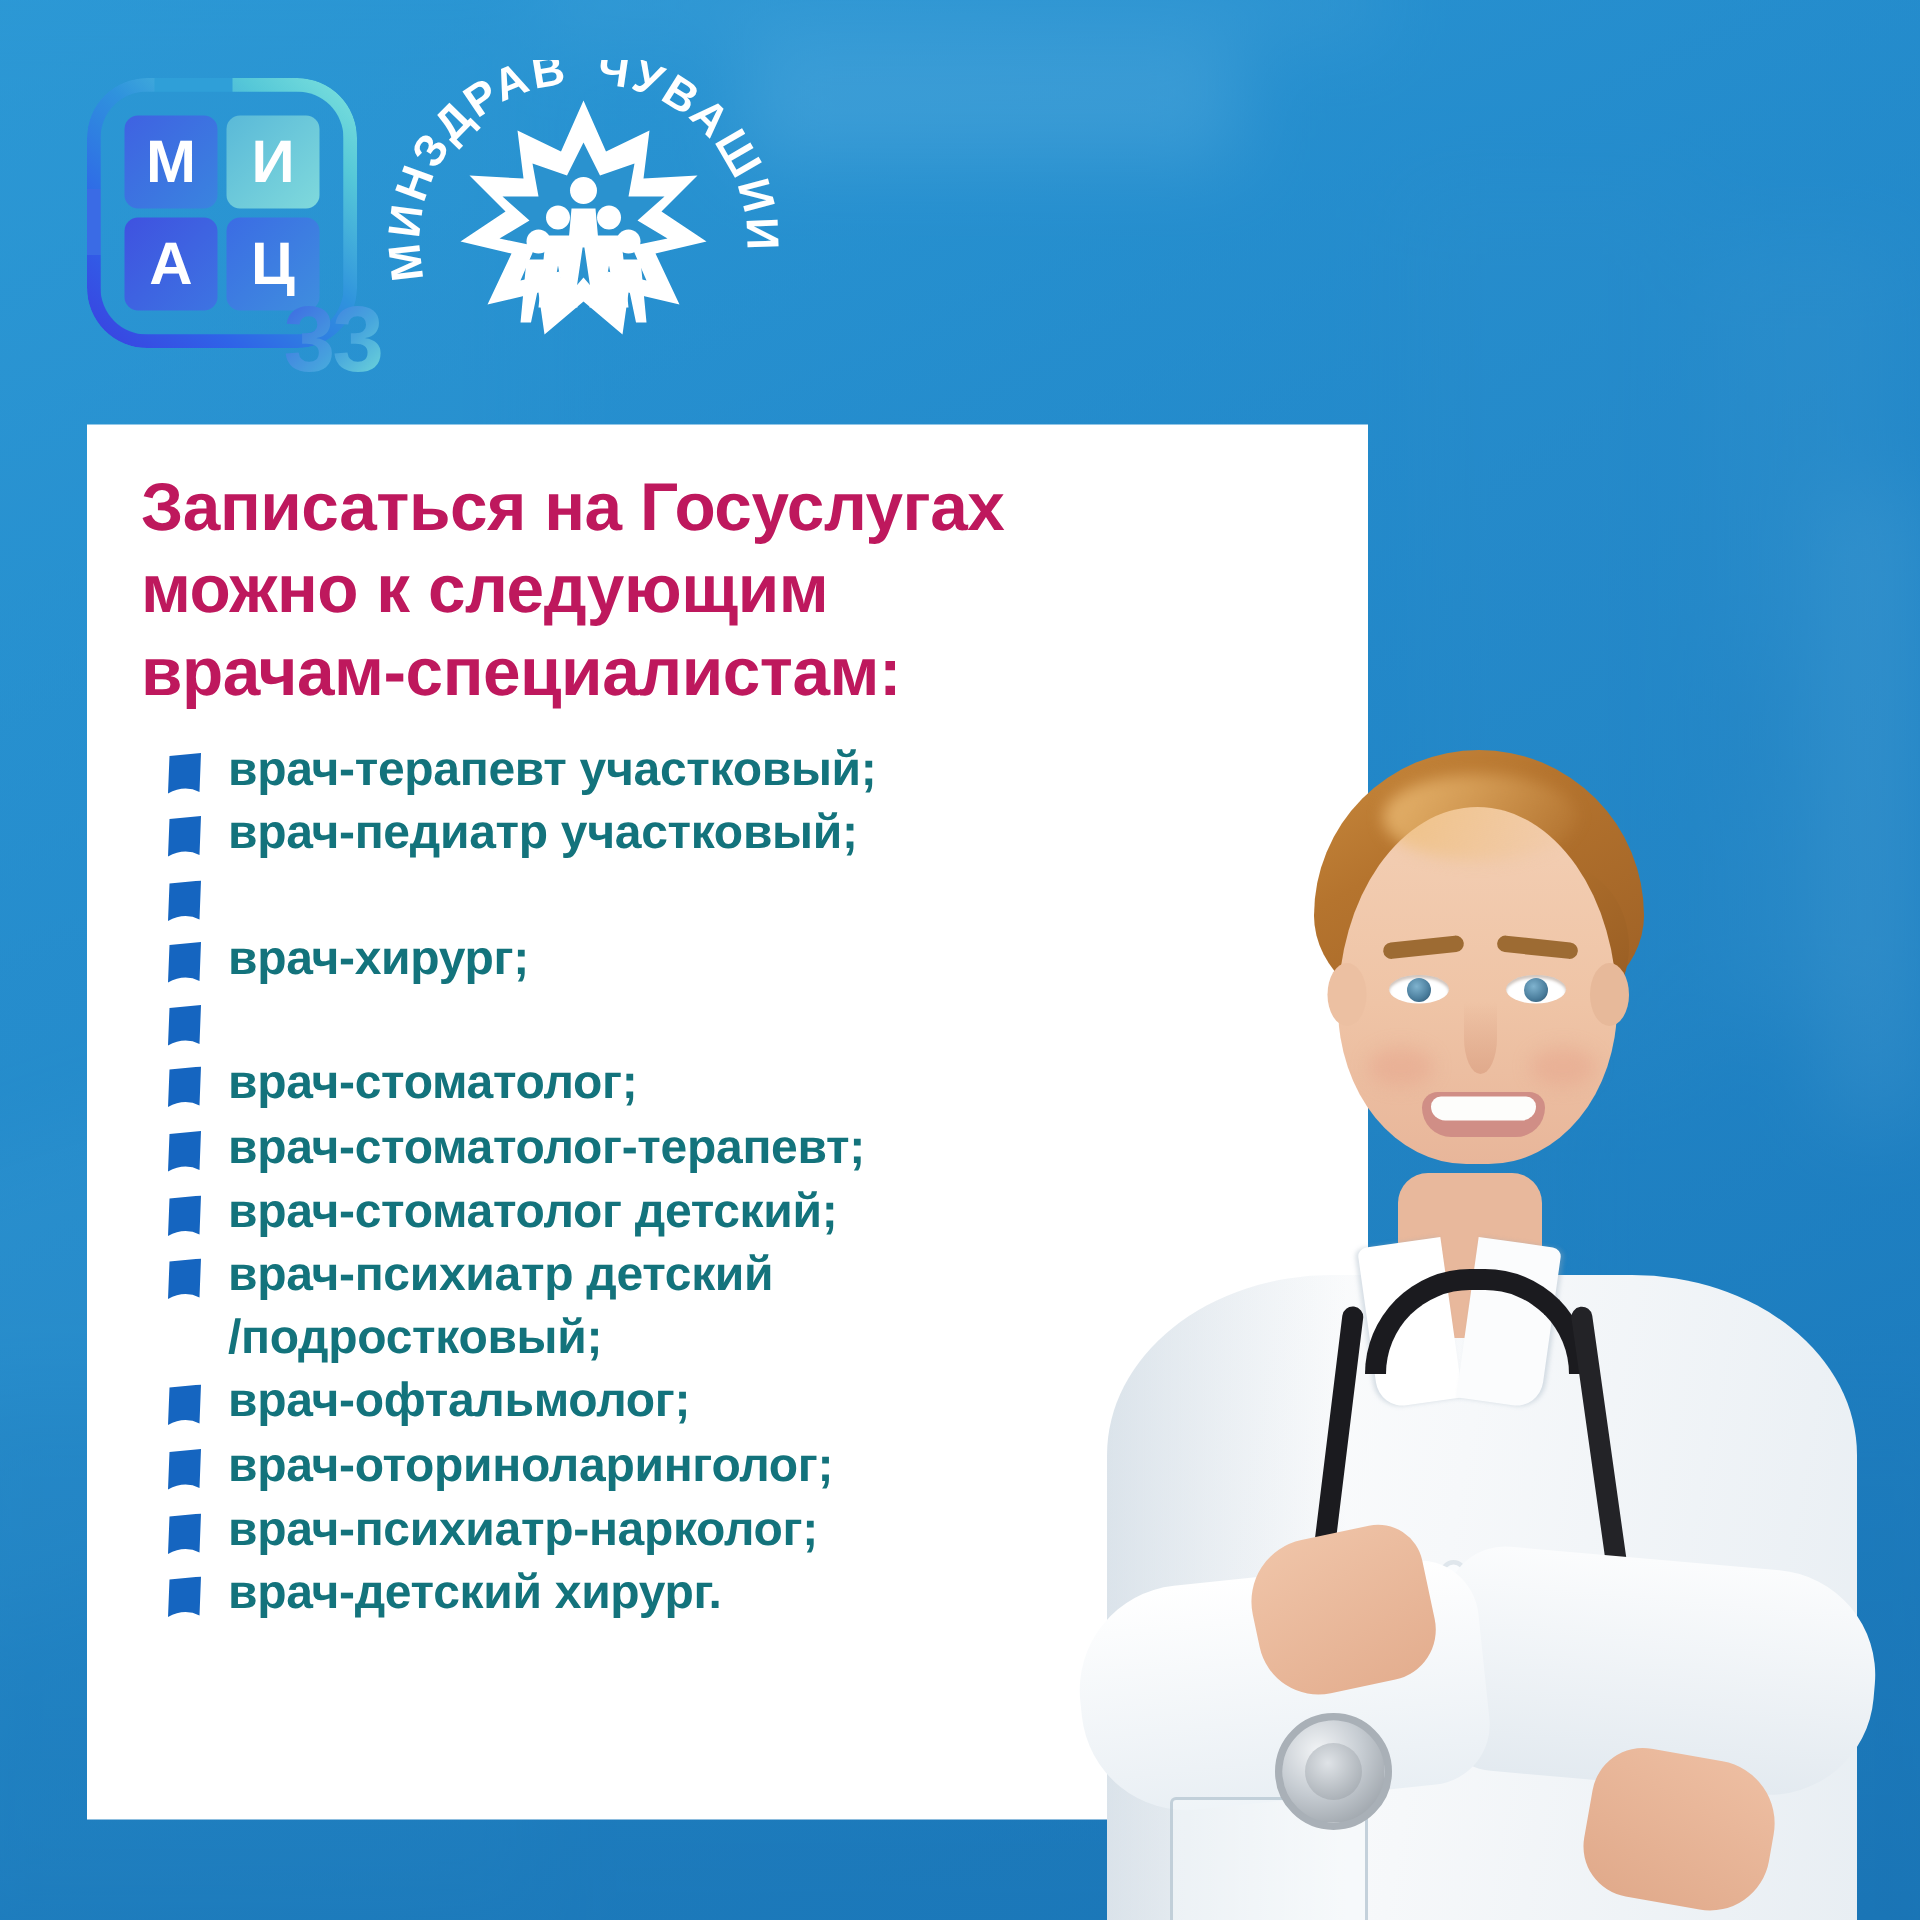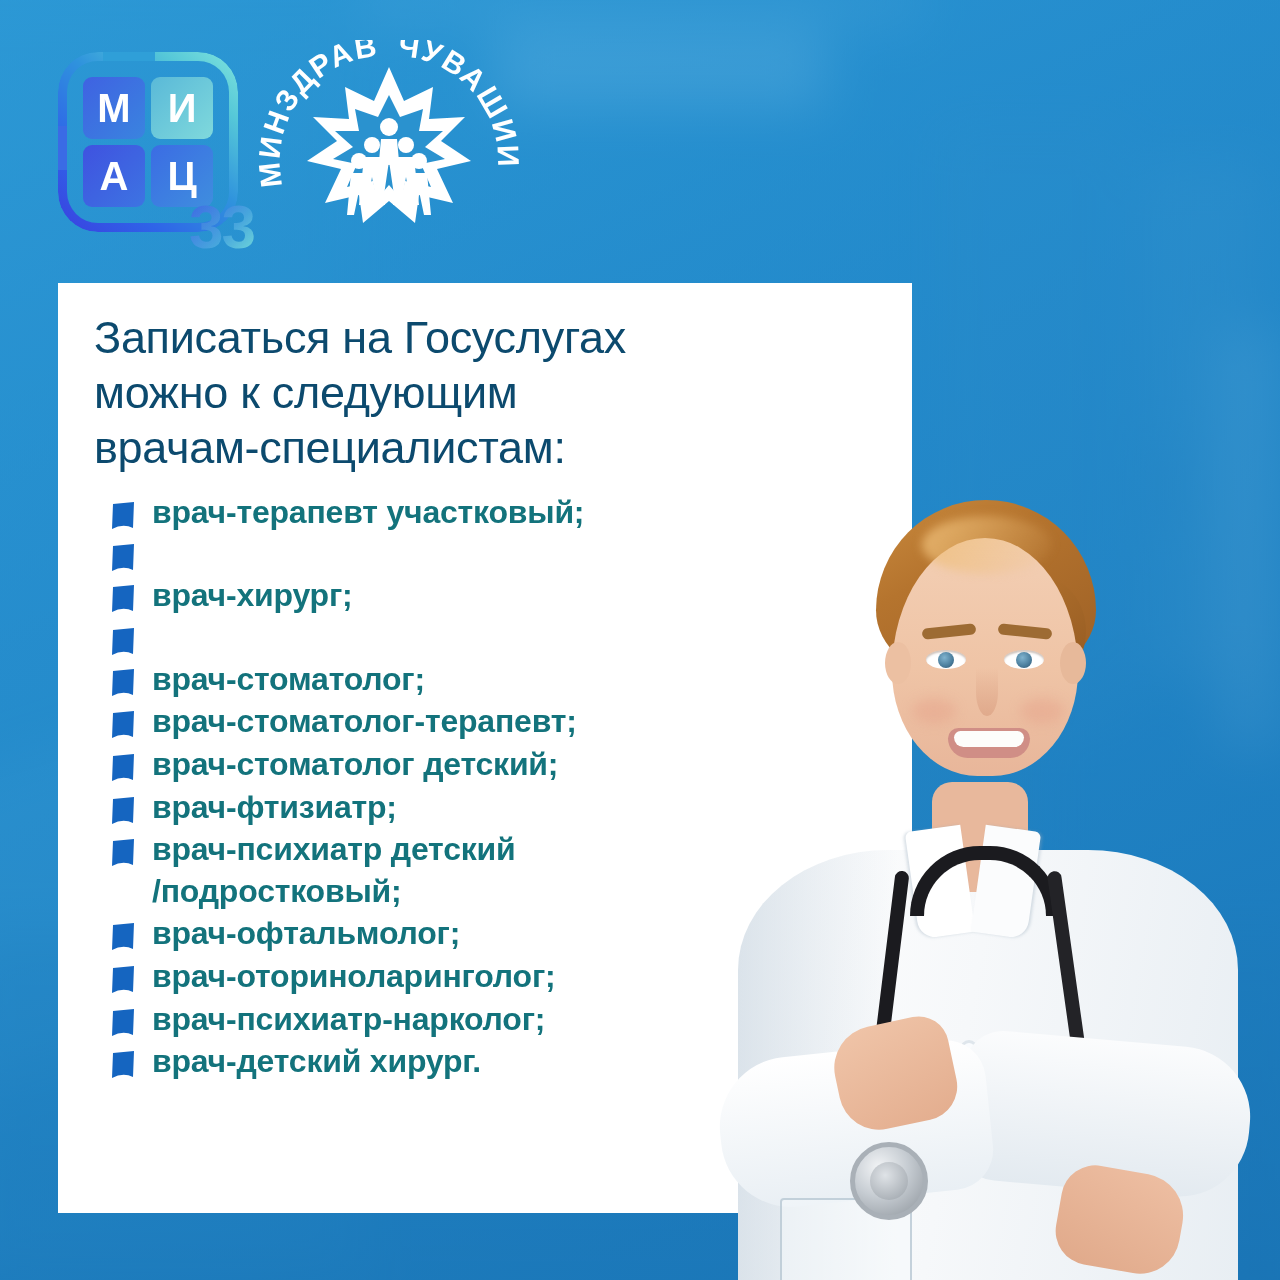--- a/index.html
+++ b/index.html
@@ -195,23 +195,23 @@
     background: #ffffff;
   }
   .card-inner {
     position: absolute;
     left: 36px;
     top: 28px;
     right: 14px;
   }
 
   .headline {
-    color: #0c4a6e;
+    color: #be185d;
     font-size: 45px;
-    font-weight: 400;
+    font-weight: 700;
     line-height: 1.22;
     letter-spacing: -0.3px;
     margin: 0 0 14px 0;
     white-space: pre-line;
     font-family: "Liberation Sans", sans-serif;
   }
 
   .spec-list {
     list-style: none;
     margin: 16px;
@@ -498,20 +498,26 @@
         <li class="spec-item">
           <svg class="bullet" viewBox="0 0 26 30">
               <path fill="#1565c0" d="M3 2 L24 0 L23 26 Q13 21 2 27 Z"></path>
             </svg>
           <span class="spec-text">врач-терапевт участковый;</span>
         </li>
         <li class="spec-item">
           <svg class="bullet" viewBox="0 0 26 30">
               <path fill="#1565c0" d="M3 2 L24 0 L23 26 Q13 21 2 27 Z"></path>
             </svg>
+          <span class="spec-text">врач-педиатр участковый;</span>
+        </li>
+        <li class="spec-item">
+          <svg class="bullet" viewBox="0 0 26 30">
+              <path fill="#1565c0" d="M3 2 L24 0 L23 26 Q13 21 2 27 Z"></path>
+            </svg>
         </li>
         <li class="spec-item">
           <svg class="bullet" viewBox="0 0 26 30">
               <path fill="#1565c0" d="M3 2 L24 0 L23 26 Q13 21 2 27 Z"></path>
             </svg>
           <span class="spec-text">врач-хирург;</span>
         </li>
         <li class="spec-item">
           <svg class="bullet" viewBox="0 0 26 30">
               <path fill="#1565c0" d="M3 2 L24 0 L23 26 Q13 21 2 27 Z"></path>
@@ -527,26 +533,20 @@
           <svg class="bullet" viewBox="0 0 26 30">
               <path fill="#1565c0" d="M3 2 L24 0 L23 26 Q13 21 2 27 Z"></path>
             </svg>
           <span class="spec-text">врач-стоматолог-терапевт;</span>
         </li>
         <li class="spec-item">
           <svg class="bullet" viewBox="0 0 26 30">
               <path fill="#1565c0" d="M3 2 L24 0 L23 26 Q13 21 2 27 Z"></path>
             </svg>
           <span class="spec-text">врач-стоматолог детский;</span>
-        </li>
-        <li class="spec-item">
-          <svg class="bullet" viewBox="0 0 26 30">
-              <path fill="#1565c0" d="M3 2 L24 0 L23 26 Q13 21 2 27 Z"></path>
-            </svg>
-          <span class="spec-text">врач-фтизиатр;</span>
         </li>
         <li class="spec-item">
           <svg class="bullet" viewBox="0 0 26 30">
               <path fill="#1565c0" d="M3 2 L24 0 L23 26 Q13 21 2 27 Z"></path>
             </svg>
           <span class="spec-text">врач-психиатр детский
 /подростковый;</span>
         </li>
         <li class="spec-item">
           <svg class="bullet" viewBox="0 0 26 30">

